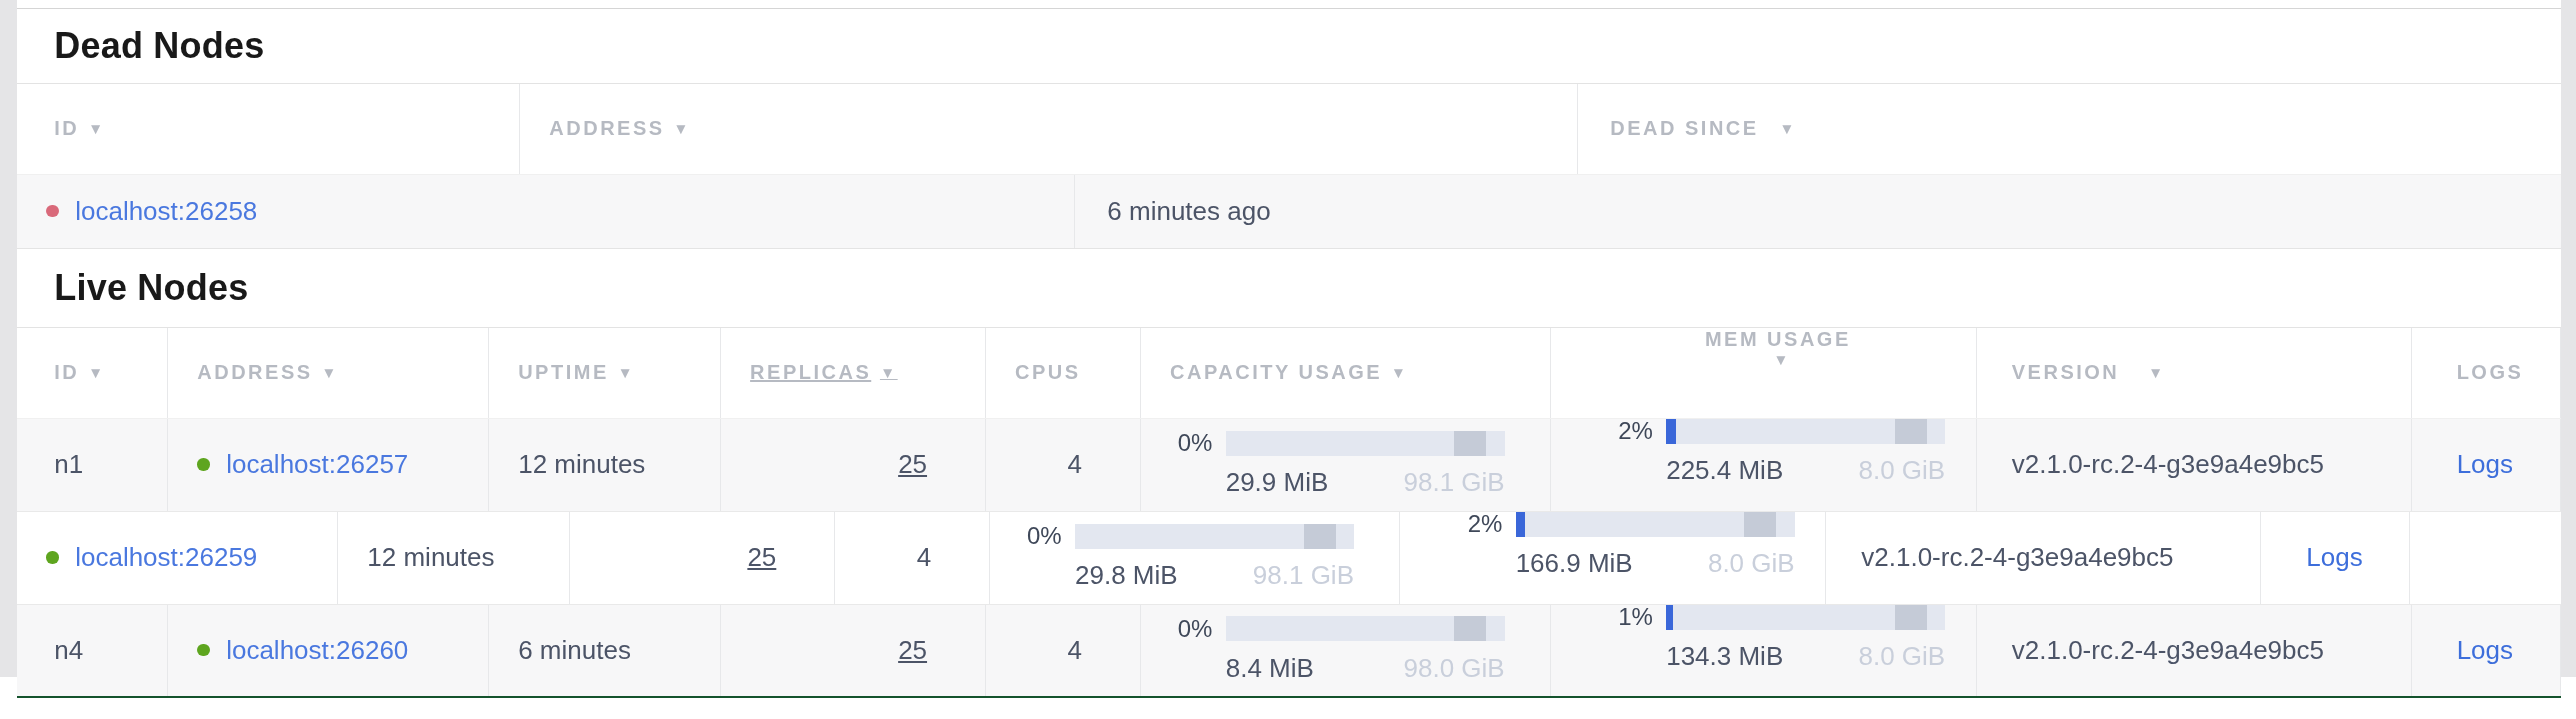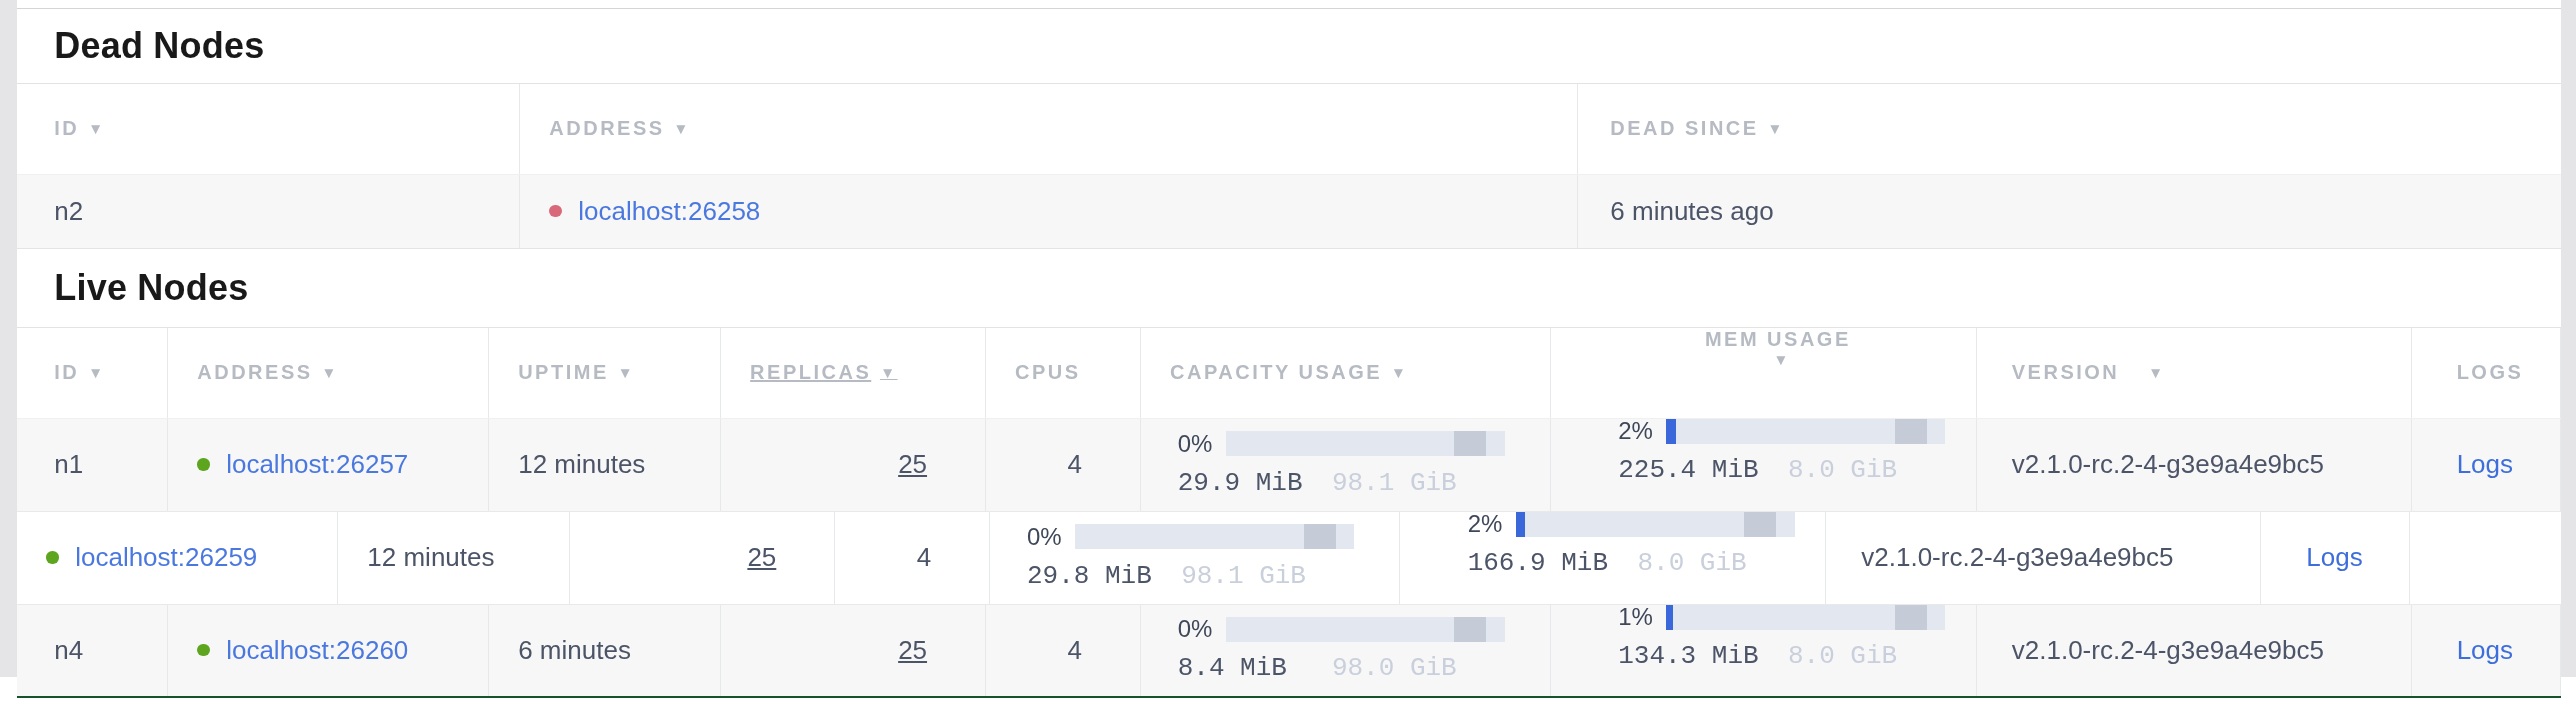--- a/index.html
+++ b/index.html
@@ -34,21 +34,21 @@
   .tr.last { border-bottom:2px solid #14532d; }
 
   .td { display:flex; align-items:center; padding-left:29px; border-right:1px solid #e7e8ea;
         font-size:26px; color:var(--text-dark,#4c5467); white-space:nowrap; }
   .td.first { padding-left:37px; }
   .td.num { justify-content:flex-end; padding-right:58px; padding-left:0;text-align:right; }
 
   
   .c-did   { width:503px; }
   .c-daddr { width:1058px; }
-  .c-dsince{ flex:1; border-right:none; padding-left:32px; }
+  .c-dsince{ flex:1; border-right:none; padding-left:32px;gap:12px; }
   .thead .c-dsince { border-right:none; }
 
   
   .c-id    { width:151px; }
   .c-addr  { width:321px; }
   .c-uptime{ width:232px;text-align:center; }
   .c-repl  { width:265px;text-decoration:underline; }
   .c-cpus  { width:155px; }
   .c-cap   { width:410px; }
   .c-mem   { width:426px;flex-direction:column; }
@@ -63,21 +63,21 @@
 
   
   .td.c-cap, .td.c-mem { align-items:center; }
   .usage { display:block; padding-left:7.7px; }
   .u-line1 { display:flex; align-items:center; height:25px; }
   .pct { display:inline-block; width:48px; font-size:24px; color:#3f4859; }
   .bar { position:relative; width:279px; height:25px; background:var(--bar-track,#e3e7f0); overflow:hidden; }
   .bar::after { content:""; position:absolute; top:0; left:82%; width:32px; height:25px;
                 background:var(--bar-block,#c5cbd7); }
   .fill { position:absolute; top:0; left:0; height:25px; background:var(--bar-fill,#3a67d9); z-index:1; }
-  .u-line2 { display:flex; justify-content:space-between; width:279px; margin-top:11.5px;font-family:Liberation Mono, monospace; }
+  .u-line2 { display:flex; justify-content:space-between; width:279px; margin-left:48px; margin-top:11.5px; }
   .used  { font-size:26px; color:var(--text-dark,#414b61); }
   .total { font-size:26px; color:var(--text-faded,#c9cfdb); }
 </style>
 </head>
 <body>
 
 <div class="page">
   <div class="edge-strip left"></div>
   <div class="edge-strip right"></div>
   <div class="content">
@@ -94,21 +94,20 @@
           <div class="th c-daddr">
             <span>ADDRESS</span>
             <span class="arrow">▼</span>
           </div>
           <div class="th c-dsince">
             <span>DEAD SINCE</span>
             <span class="arrow">▼</span>
           </div>
         </div>
         <div class="row tr dead-row">
-          <div class="td first c-did">n2</div>
           <div class="td c-daddr">
             <span class="dot dead"></span>
             <a class="link">localhost:26258</a>
           </div>
           <div class="td c-dsince">6 minutes ago</div>
         </div>
       </div>
     </section>
 
     <section>

